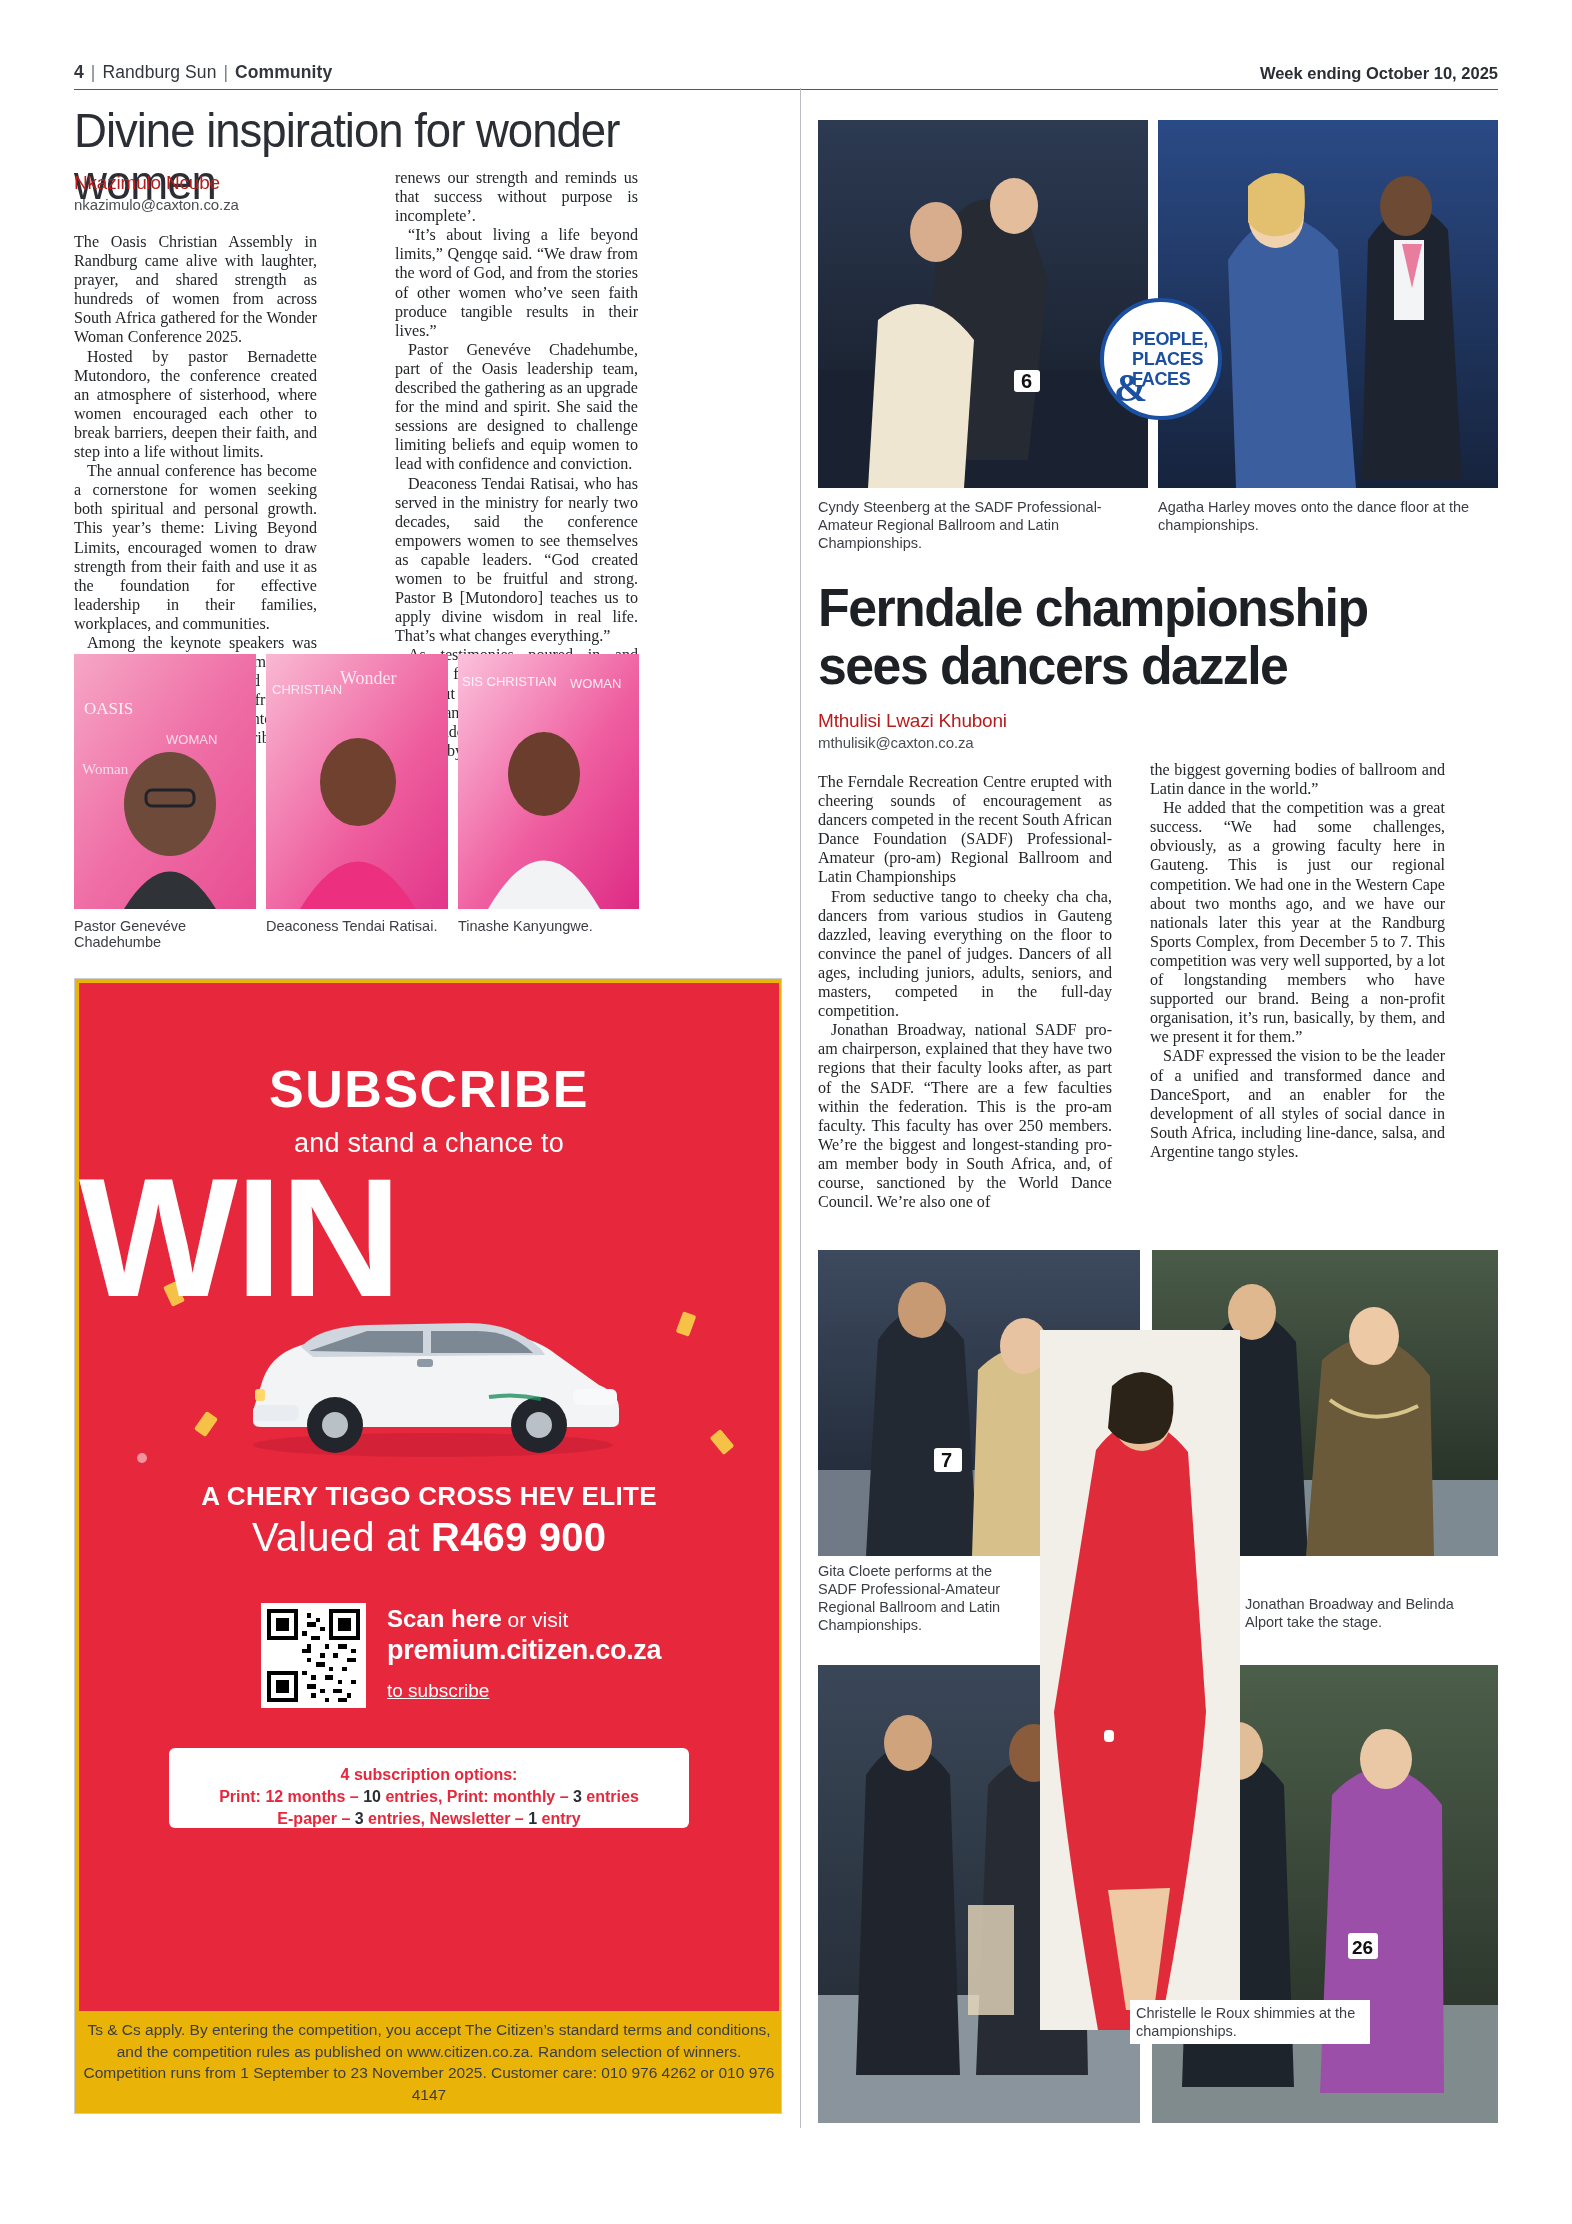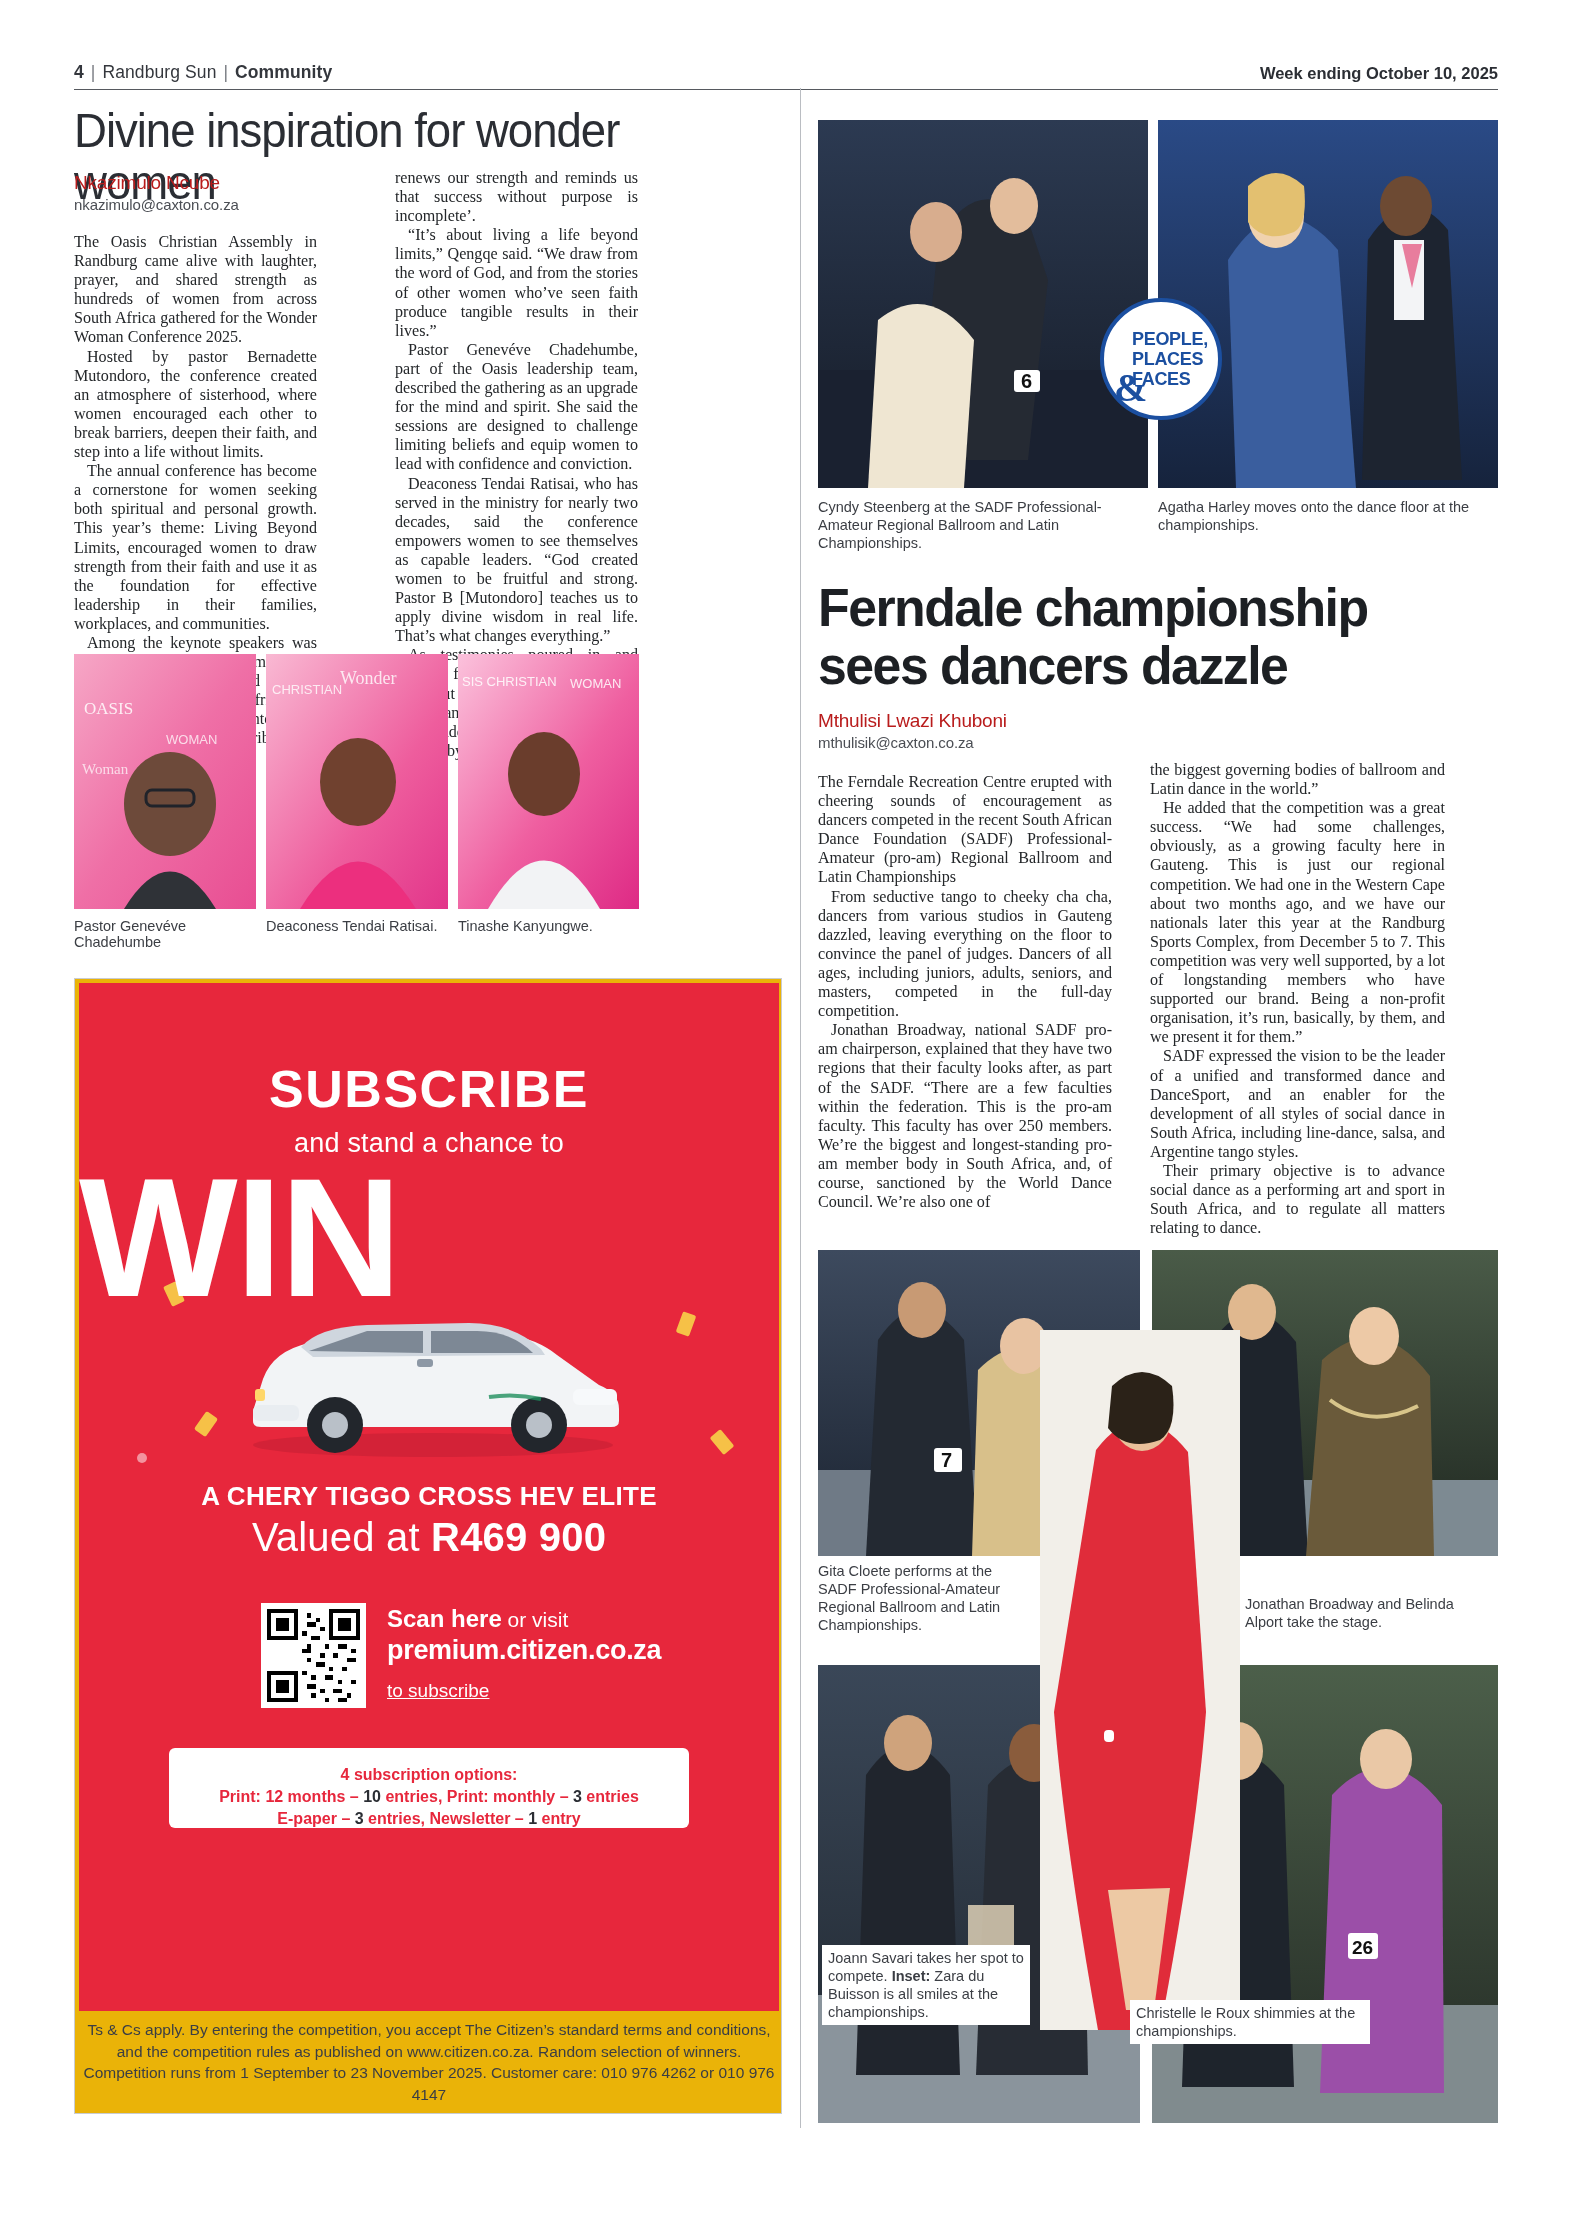--- a/index.html
+++ b/index.html
@@ -392,21 +392,20 @@
   </div>
   <div class="serif-col" id="a2-col1">
       <p class="first">The Ferndale Recreation Centre erupted with cheering sounds of encouragement as dancers competed in the recent South African Dance Foundation (SADF) Professional-Amateur (pro-am) Regional Ballroom and Latin Championships</p>
       <p>From seductive tango to cheeky cha cha, dancers from various studios in Gauteng dazzled, leaving everything on the floor to convince the panel of judges. Dancers of all ages, including juniors, adults, seniors, and masters, competed in the full-day competition.</p>
       <p>Jonathan Broadway, national SADF pro-am chairperson, explained that they have two regions that their faculty looks after, as part of the SADF. “There are a few faculties within the federation. This is the pro-am faculty. This faculty has over 250 members. We’re the biggest and longest-standing pro-am member body in South Africa, and, of course, sanctioned by the World Dance Council. We’re also one of</p>
     </div>
   <div class="serif-col" id="a2-col2">
       <p class="first">the biggest governing bodies of ballroom and Latin dance in the world.”</p>
       <p>He added that the competition was a great success. “We had some challenges, obviously, as a growing faculty here in Gauteng. This is just our regional competition. We had one in the Western Cape about two months ago, and we have our nationals later this year at the Randburg Sports Complex, from December 5 to 7. This competition was very well supported, by a lot of longstanding members who have supported our brand. Being a non-profit organisation, it’s run, basically, by them, and we present it for them.”</p>
       <p>SADF expressed the vision to be the leader of a unified and transformed dance and DanceSport, and an enabler for the development of all styles of social dance in South Africa, including line-dance, salsa, and Argentine tango styles.</p>
-      <p>Their primary objective is to advance social dance as a performing art and sport in South Africa, and to regulate all matters relating to dance.</p>
     </div>
 
   <div class="dancephoto" id="dp3">
     <svg class="pf" viewBox="0 0 322 306" preserveAspectRatio="none">
       <defs>
           <linearGradient id="d3" x1="0" y1="0" x2="0" y2="1">
             <stop offset="0" stop-color="#3d4a5e"></stop>
             <stop offset="1" stop-color="#1b2330"></stop>
           </linearGradient>
         </defs>
@@ -478,18 +477,15 @@
   <div class="dancephoto" id="dp7">
     <svg class="pf" viewBox="0 0 200 700" preserveAspectRatio="none">
       <rect width="200" height="700" fill="#f2efe9"></rect>
       <path d="M56 120 q44 -58 92 2 l18 260 q-10 130 -46 318 l-62 0 q-34 -190 -44 -318 z" fill="#e02c3a"></path>
       <ellipse cx="102" cy="86" rx="30" ry="35" fill="#e9c09a"></ellipse>
       <path d="M72 56 q30 -28 60 0 q6 42 -12 54 q-34 12 -52 -12 z" fill="#2b2218"></path>
       <rect x="64" y="400" width="10" height="12" rx="4" fill="#fff"></rect>
       <path d="M68 560 l18 120 28 0 16 -122 z" fill="#edc9a4"></path>
     </svg>
   </div>
-  <div class="capbox" id="dpc5">
-    <span>Joann Savari takes her spot to compete. </span><b>Inset:</b><span> Zara du Buisson is all smiles at the championships.</span>
-  </div>
   <div class="capbox" id="dpc6">Christelle le Roux shimmies at the championships.</div>
 
 </div>
 
 </body></html>

